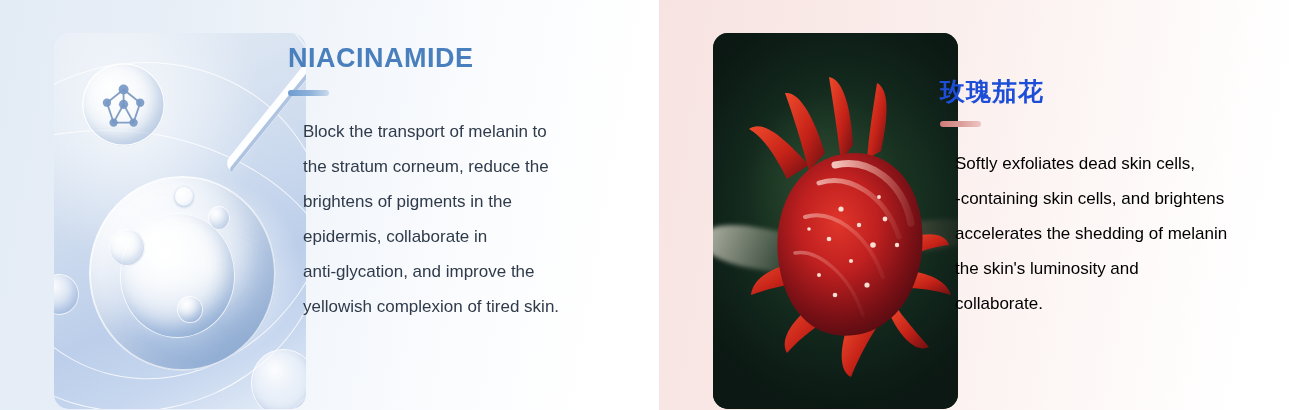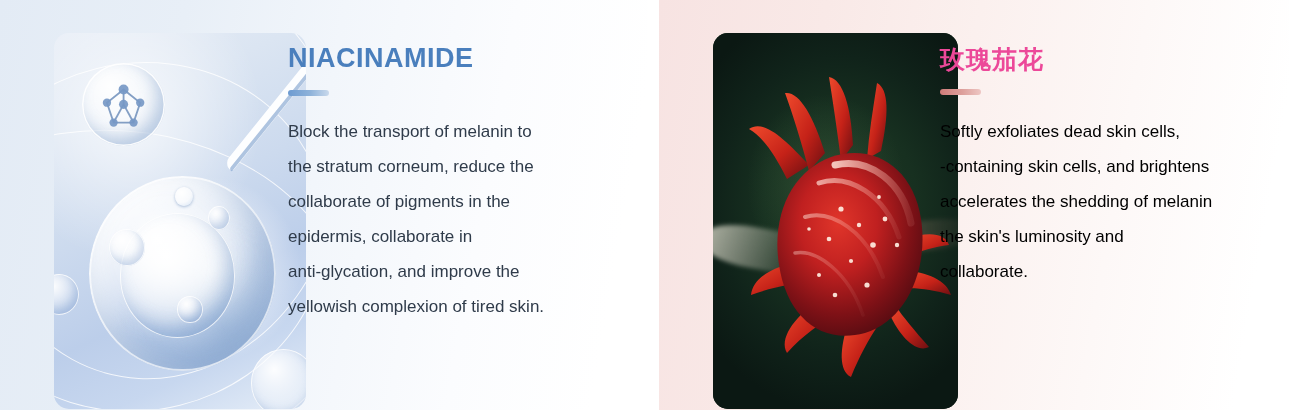--- a/index.html
+++ b/index.html
@@ -20,21 +20,21 @@
     width:252px;height:376px;
     border-radius:15px;overflow:hidden;
   }
   .media-inner{position:absolute;inset:0;}
 
   .body{position:absolute;top:0;}
   .title{
     margin:0;font-weight:bold;letter-spacing:.5px;white-space:nowrap;
   }
   .accent{border-radius:4px;}
-  .desc{margin:0;}
+  .desc{margin:15px;}
   .desc p{margin:0;}
 
   
   #card-niacinamide{left:0;width:648px;}
   #card-niacinamide .card-bg{
     background:linear-gradient(100deg,#e3ebf5 0%,#e8eff7 26%,#f2f6fb 48%,#fbfcfe 72%,#ffffff 92%);
   }
   #card-niacinamide .media{left:14px;width:252px;}
   #card-niacinamide .body{left:288px;top:44px;width:330px;}
   #card-niacinamide .title{font-size:27px;color:#4a7fbd;line-height:1.1;}
@@ -44,21 +44,21 @@
   }
   #card-niacinamide .desc{font-size:17px;line-height:35px;color:#2f3b4a;}
 
   
   #card-roselle{left:659px;width:630px;}
   #card-roselle .card-bg{
     background:linear-gradient(100deg,#f7e3e2 0%,#f9e9e7 24%,#fbf0ee 46%,#fdf8f7 70%,#ffffff 92%);
   }
   #card-roselle .media{left:14px;width:245px;}
   #card-roselle .body{left:281px;top:44px;width:335px;}
-  #card-roselle .title{font-size:25px;color:#ec4899;line-height:1.2;letter-spacing:1px;}
+  #card-roselle .title{font-size:25px;color:#1d4ed8;line-height:1.2;letter-spacing:1px;margin-top:32px;}
   #card-roselle .accent{
     width:41px;height:6px;margin:15px 0 19px 0;
     background:linear-gradient(90deg,#cf7c79 0%,#dda09c 55%,#eec7c4 100%);
   }
   #card-roselle .desc{font-size:17px;line-height:35px;color:#000000;}
 
   
   .serum{
     position:absolute;inset:0;
     background:
@@ -177,21 +177,21 @@
         <div class="droplet"></div>
       </div>
     </figure>
 
     <div class="body">
       <h2 class="title">NIACINAMIDE</h2>
       <div class="accent"></div>
       <div class="desc">
         <p>Block the transport of melanin to</p>
         <p>the stratum corneum, reduce the</p>
-        <p>collaborate of pigments in the</p>
+        <p>brightens of pigments in the</p>
         <p>epidermis, collaborate in</p>
         <p>anti-glycation, and improve the</p>
         <p>yellowish complexion of tired skin.</p>
       </div>
     </div>
   </section>
 
   <section class="card" id="card-roselle">
     <div class="card-bg"></div>
 

